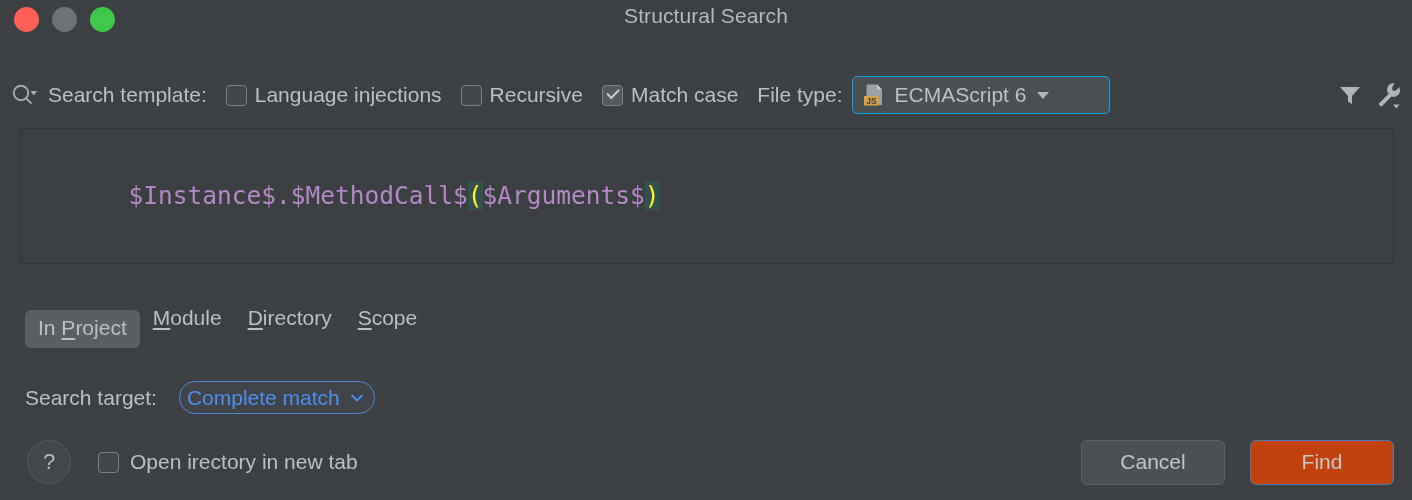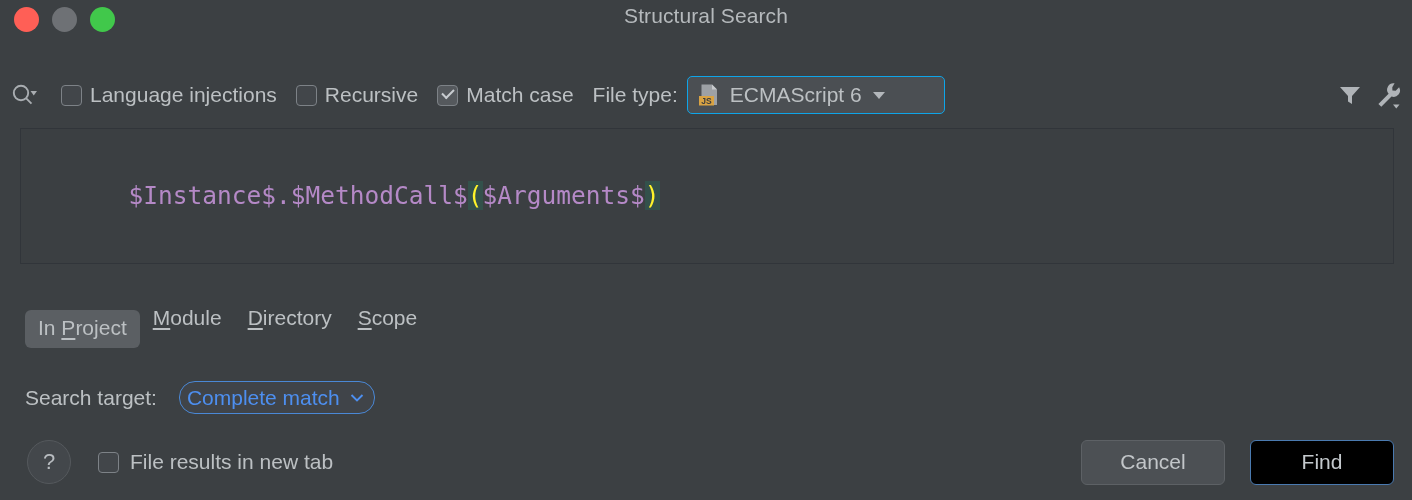--- a/index.html
+++ b/index.html
@@ -299,21 +299,21 @@
     display: flex;
     align-items: center;
     justify-content: center;
   }
   .btn-cancel {
     background: #4c5054;
     border: 1px solid #5d6165;
     color: #c2c6c9;
   }
   .btn-find {
-    background: #000000;
+    background: #c2410c;
     border: 1px solid #4a7ab0;
     color: #c4c9cd;
   }
 </style>
 </head>
 <body>
 
 <div class="window">
 
   <div class="titlebar">
@@ -328,20 +328,21 @@
   <div class="options-row">
 
     <div class="search-icon-btn">
       <svg width="30" height="24" viewBox="0 0 30 24">
         <circle cx="11" cy="10" r="7.2" fill="none" stroke="#a9adb1" stroke-width="1.9"></circle>
         <line x1="16.2" y1="15.4" x2="21.5" y2="20.6" stroke="#a9adb1" stroke-width="1.9"></line>
         <path d="M20.5 8 L27 8 L23.75 12.6 Z" fill="#a9adb1"></path>
       </svg>
     </div>
 
+    <div class="lbl lbl-search-template">Search template:</div>
 
     <div class="checkbox-item">
       <div class="cbox"></div>
       <span class="cb-label">Language injections</span>
     </div>
 
     <div class="checkbox-item">
       <div class="cbox"></div>
       <span class="cb-label">Recursive</span>
     </div>
@@ -405,21 +406,21 @@
         <path d="M3.5 4 L9 9.5 L14.5 4" fill="none" stroke="#4d8ff0" stroke-width="1.9"></path>
       </svg>
     </div>
   </div>
 
   <div class="bottom-row">
     <div class="help-btn">?</div>
 
     <div class="newtab-item">
       <div class="cbox"></div>
-      <span class="cb-label">File results in new tab</span>
+      <span class="cb-label">Open irectory in new tab</span>
     </div>
 
     <div class="action-btns">
       <div class="btn btn-cancel">Cancel</div>
       <div class="btn btn-find">Find</div>
     </div>
   </div>
 
 </div>
 

